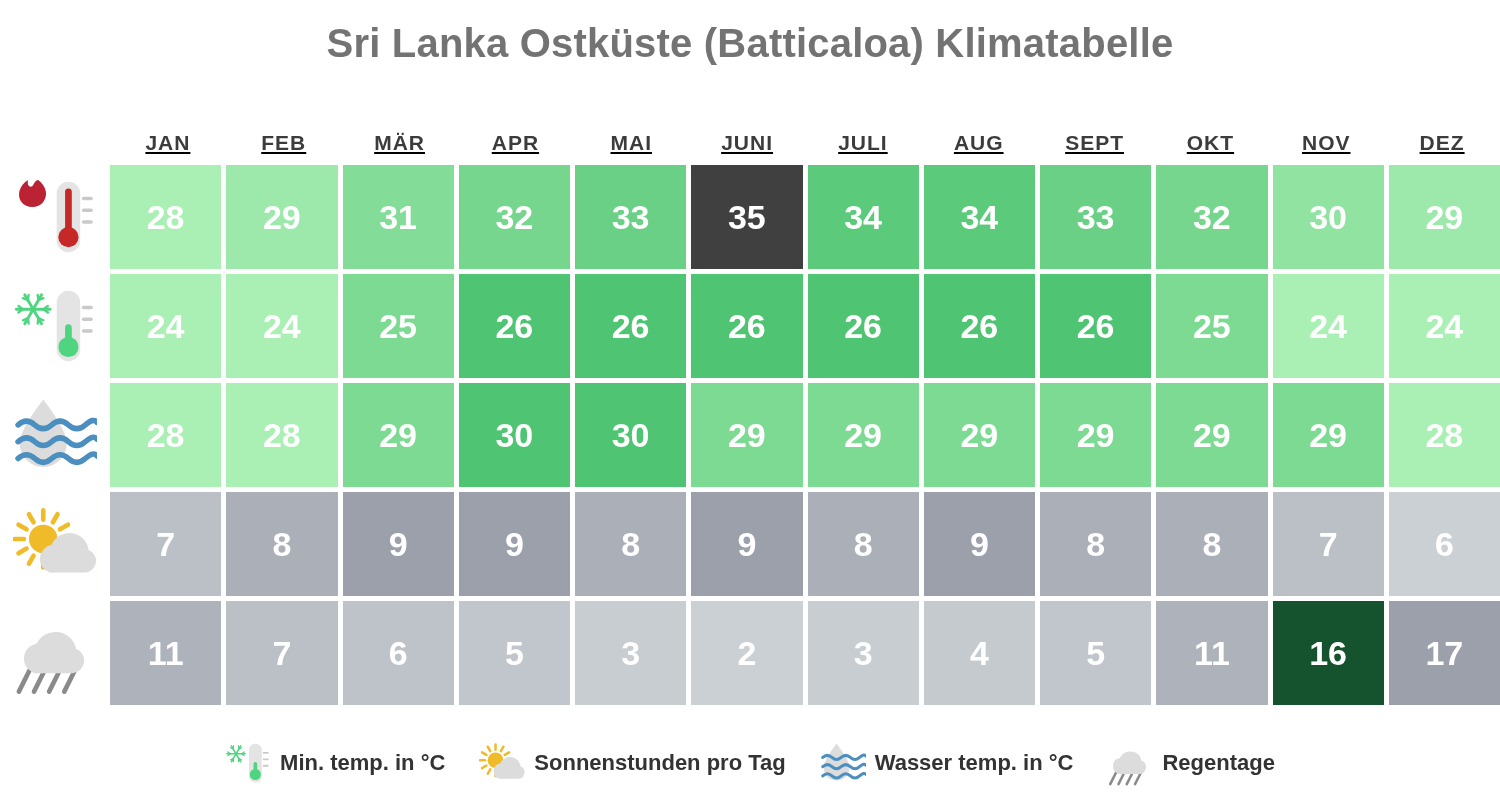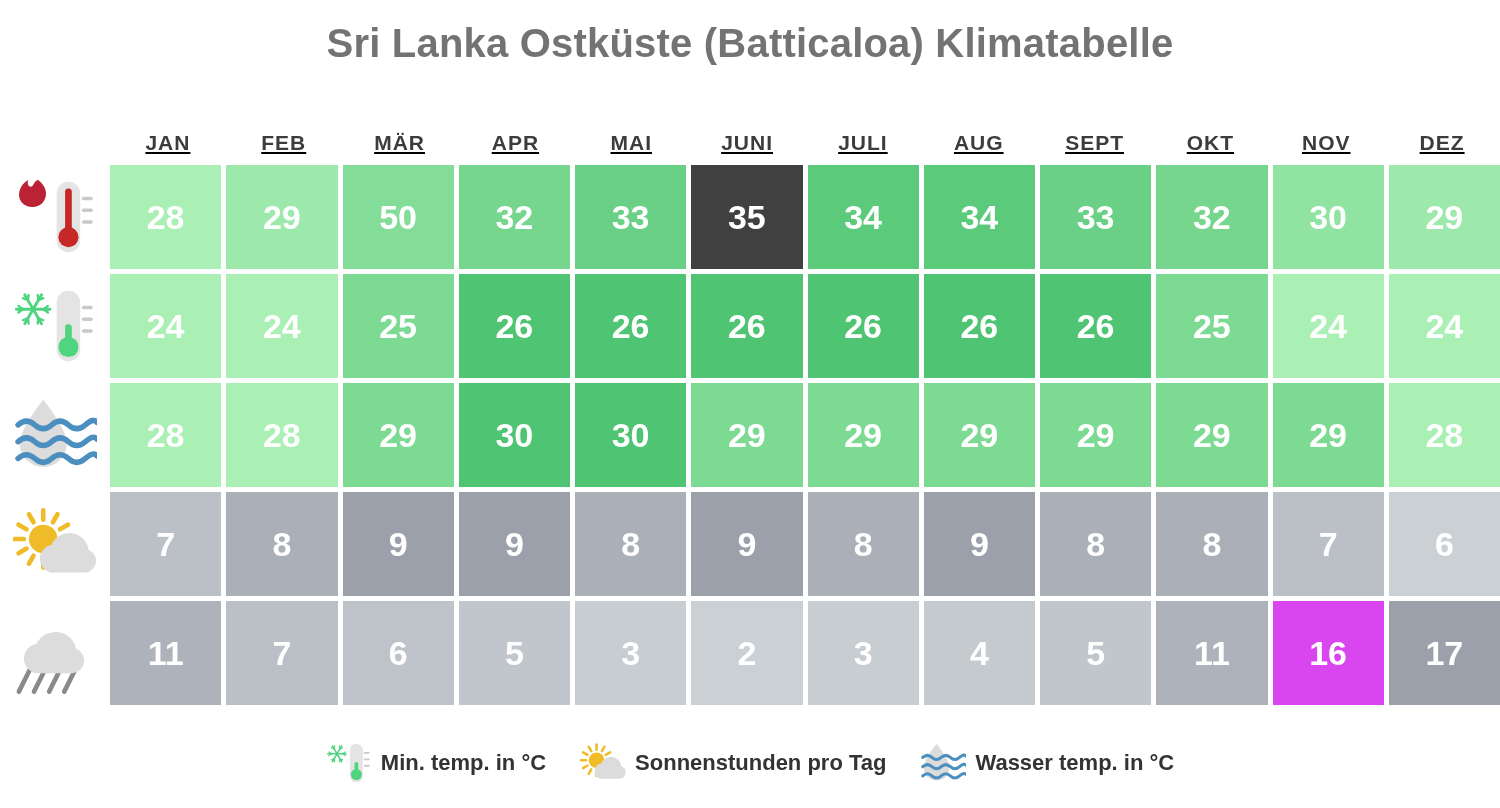--- a/index.html
+++ b/index.html
@@ -131,21 +131,21 @@
         <div class="month-label">AUG</div>
         <div class="month-label">SEPT</div>
         <div class="month-label">OKT</div>
         <div class="month-label">NOV</div>
         <div class="month-label">DEZ</div>
       </div>
     <div id="rows-container">
         <div class="data-row">
           <div class="cell" style="background: rgb(170, 239, 180);">28</div>
           <div class="cell" style="background: rgb(157, 233, 171);">29</div>
-          <div class="cell" style="background: rgb(131, 221, 152);">50</div>
+          <div class="cell" style="background: rgb(131, 221, 152);">31</div>
           <div class="cell" style="background: rgb(118, 214, 142);">32</div>
           <div class="cell" style="background: rgb(105, 208, 133);">33</div>
           <div class="cell" style="background: #404040;">35</div>
           <div class="cell" style="background: rgb(92, 202, 123);">34</div>
           <div class="cell" style="background: rgb(92, 202, 123);">34</div>
           <div class="cell" style="background: rgb(105, 208, 133);">33</div>
           <div class="cell" style="background: rgb(118, 214, 142);">32</div>
           <div class="cell" style="background: rgb(144, 227, 161);">30</div>
           <div class="cell" style="background: rgb(157, 233, 171);">29</div>
         </div>
@@ -195,21 +195,21 @@
           <div class="cell" style="background: rgb(174, 179, 187);">11</div>
           <div class="cell" style="background: rgb(187, 192, 198);">7</div>
           <div class="cell" style="background: rgb(190, 195, 201);">6</div>
           <div class="cell" style="background: rgb(193, 198, 204);">5</div>
           <div class="cell" style="background: rgb(200, 205, 209);">3</div>
           <div class="cell" style="background: rgb(203, 208, 212);">2</div>
           <div class="cell" style="background: rgb(200, 205, 209);">3</div>
           <div class="cell" style="background: rgb(197, 202, 206);">4</div>
           <div class="cell" style="background: rgb(193, 198, 204);">5</div>
           <div class="cell" style="background: rgb(174, 179, 187);">11</div>
-          <div class="cell" style="background: #d946ef;">16</div>
+          <div class="cell" style="background: #14532d;">16</div>
           <div class="cell" style="background: rgb(155, 160, 170);">17</div>
         </div>
       </div>
   </div>
 
   <div id="row-icons">
       <div class="row-icon" style="top: 165px;">
         <svg width="84" height="84" viewBox="0 0 100 100">
           <rect x="52" y="8" width="28" height="84" rx="14" fill="#e4e4e4"></rect>
           <rect x="62" y="16" width="8" height="52" rx="4" fill="#c62828"></rect>
@@ -342,15 +342,27 @@
         <span class="legend-icon">
           <svg width="46" height="46" viewBox="0 0 100 100">
             <path d="M36 8 C36 8 8 42 8 60 a28 28 0 0 0 56 0 C64 42 36 8 36 8 Z" fill="#dcdcdc"></path>
             <path d="M6 38 q10 -9 20 0 q10 9 20 0 q10 -9 20 0 q10 9 20 0 q10 -9 14 -3" fill="none" stroke="#4a8fbf" stroke-width="6.5" stroke-linecap="round" stroke-linejoin="round"></path>
             <path d="M6 58 q10 -9 20 0 q10 9 20 0 q10 -9 20 0 q10 9 20 0 q10 -9 14 -3" fill="none" stroke="#4a8fbf" stroke-width="6.5" stroke-linecap="round" stroke-linejoin="round"></path>
             <path d="M6 78 q10 -9 20 0 q10 9 20 0 q10 -9 20 0 q10 9 20 0 q10 -9 14 -3" fill="none" stroke="#4a8fbf" stroke-width="6.5" stroke-linecap="round" stroke-linejoin="round"></path>
           </svg>
         </span>
         <span class="legend-text">Wasser temp. in °C</span>
       </div>
+      <div class="legend-item">
+        <span class="legend-icon">
+          <svg width="46" height="46" viewBox="0 0 100 100">
+            <line x1="20" y1="70" x2="7" y2="96" stroke="#8a8a8a" stroke-width="5.5" stroke-linecap="round"></line>
+            <line x1="38" y1="70" x2="25" y2="96" stroke="#8a8a8a" stroke-width="5.5" stroke-linecap="round"></line>
+            <line x1="56" y1="70" x2="43" y2="96" stroke="#8a8a8a" stroke-width="5.5" stroke-linecap="round"></line>
+            <line x1="74" y1="70" x2="61" y2="96" stroke="#8a8a8a" stroke-width="5.5" stroke-linecap="round"></line>
+            <path d="M26 74 a18 18 0 0 1 2 -35 a25 25 0 0 1 47 6 a15 15 0 0 1 -4 29 Z" fill="#dcdcdc"></path>
+          </svg>
+        </span>
+        <span class="legend-text">Regentage</span>
+      </div>
     </div>
 
 </div>
 
 </body></html>

